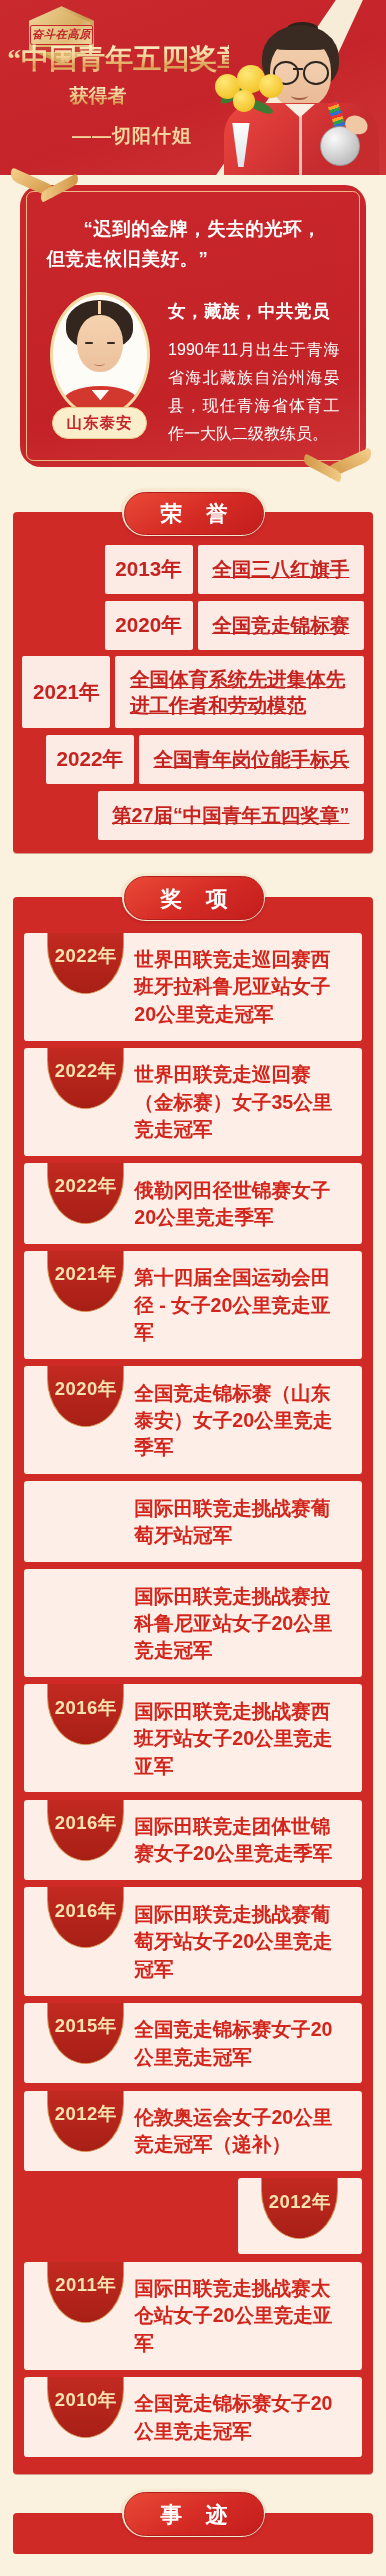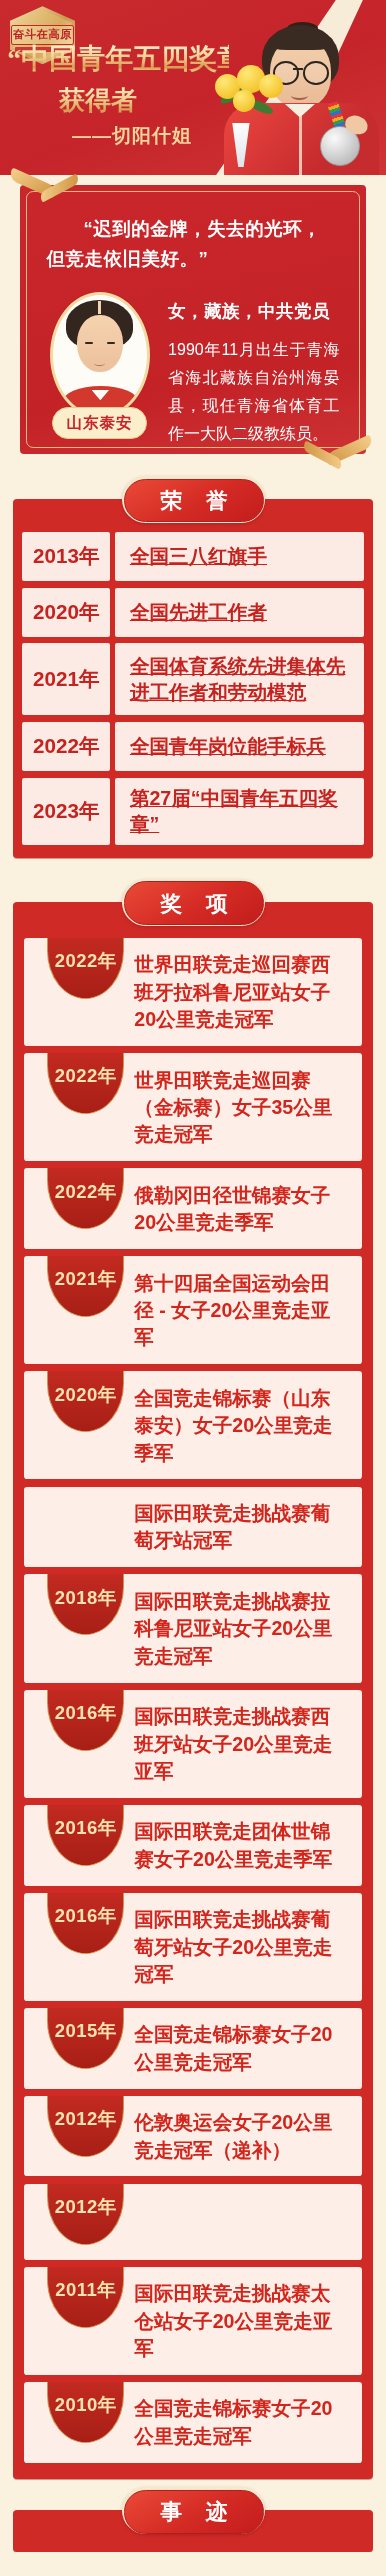--- a/index.html
+++ b/index.html
@@ -16,21 +16,21 @@
     position:relative;height:175px;
     background:linear-gradient(160deg,#c92a2e 0%,#c5252a 55%,#cf3434 100%);
     overflow:hidden;
   }
   .wedge{
     position:absolute;inset:0;
     background:#f6ecd8;
     clip-path:polygon(87% 0,94% 0,73% 100%,56% 100%);
   }
   
-  .hexbadge{position:absolute;left:8px;top:6.2px;width:69px;height:58px;}
+  .hexbadge{position:absolute;left:27px;top:6.2px;width:69px;height:58px;font-style:italic;}
   .hex{
     position:absolute;inset:0;
     clip-path:polygon(50% 0,97% 25%,97% 75%,50% 100%,3% 75%,3% 25%);
     background:linear-gradient(135deg,#f8e5b0,#c99b4e 55%,#eccf92);
   }
   .hex-inner{
     position:absolute;inset:3.6px;
     clip-path:polygon(50% 0,97% 25%,97% 75%,50% 100%,3% 75%,3% 25%);
     background:linear-gradient(125deg,#efd394,#d7ab5f 60%,#f3ddad);
   }
@@ -52,21 +52,21 @@
   }
   .title1{
     position:absolute;left:7.2px;top:44px;width:222px;
     font-family:"Liberation Serif","DejaVu Serif",serif;
     font-weight:bold;font-size:28px;line-height:1.05;white-space:nowrap;
     text-shadow:none;
   }
   .title2{
     position:absolute;left:49px;top:83px;width:98px;text-align:center;
     font-family:"Liberation Serif","DejaVu Serif",serif;
-    font-weight:bold;font-size:26px;
+    font-weight:bold;font-size:19px;
   }
   .title3{
     position:absolute;left:72px;top:123px;
     font-weight:bold;font-size:19px;color:#f2d49c;letter-spacing:1px;
   }
   
   .person{position:absolute;right:3.1px;top:25px;width:173px;height:150px;}
   .p-hair{position:absolute;left:52px;top:0;width:77px;height:66px;background:#3a2b22;border-radius:50% 50% 42% 42%;}
   .p-bun{position:absolute;left:77px;top:-3.1px;width:31px;height:13.4px;background:#2e211a;border-radius:50%;}
   .p-face{position:absolute;left:60px;top:12.4px;width:61px;height:71px;background:linear-gradient(#f4d0ae,#e9ba95);border-radius:48% 48% 44% 44%;}
@@ -83,22 +83,22 @@
   .p-medal{position:absolute;left:110px;top:101px;width:38px;height:38px;border-radius:50%;background:radial-gradient(circle at 35% 30%,#fafafa,#c9c9c9 60%,#a8a8a8);border:1.5px solid #9a9a9a;}
   .p-hand{position:absolute;left:135px;top:91px;width:23px;height:17.5px;background:#f0c8a4;border-radius:50%;transform:rotate(20deg);}
   .flower{position:absolute;border-radius:50%;background:radial-gradient(circle at 35% 30%,#ffe877,#f4c62e 70%,#dca81e);}
   .leaf{position:absolute;width:28px;height:9.3px;background:#3f7a33;border-radius:50%;}
   .p-wrap{position:absolute;left:17.5px;top:98px;width:27px;height:44px;background:linear-gradient(#fdfdfd,#dfe5ea);clip-path:polygon(18% 0,82% 0,60% 100%,40% 100%);}
 
   
   .quote-panel{
     position:relative;margin:10.3px 19.6px 0;
     background:linear-gradient(170deg,#c9272c,#c32227 70%,#cd3234);
-    border-radius:4px;
-    padding:29px 27px 6px;
+    border-radius:21px;
+    padding:29px 27px 19px;
     min-height:209px;
   }
   .quote-frame{position:absolute;inset:6.2px;border:1px solid rgba(243,212,150,.85);border-radius:7.2px;pointer-events:none;}
   .quote-text{
     position:relative;color:#ffffff;font-weight:bold;font-size:18.5px;line-height:1.62;
     text-indent:2em;letter-spacing:0.5px;margin:0;
   }
   .profile{display:flex;margin-top:17.5px;position:relative;}
   .oval-wrap{width:106px;flex:0 0 auto;text-align:center;}
   .oval{
@@ -126,38 +126,39 @@
   .curl{position:absolute;width:77px;height:33px;pointer-events:none;}
   .curl .c1,.curl .c2{position:absolute;background:linear-gradient(120deg,#f4d08c,#cf9140);border-radius:4.1px 15.5px 4.1px 15.5px;}
   .curl .c1{left:0;top:5.2px;width:49px;height:12.4px;transform:rotate(24deg);}
   .curl .c2{left:30px;top:11.3px;width:43px;height:10.3px;transform:rotate(-28deg);border-radius:15.5px 4.1px 15.5px 4.1px;}
   .curl.tl{left:-11.3px;top:-13.4px;}
   .curl.br{right:-7.2px;bottom:-17.5px;transform:scaleX(-1);}
 
   
   .section{position:relative;}
   .sec-badge{
-    position:relative;z-index:3;width:143px;height:47px;margin:8px auto -24px;
+    position:relative;z-index:3;width:143px;height:47px;margin:16px auto -24px;
     background:#f6e8cd;border-radius:25px;
     padding:2.6px;box-sizing:border-box;
     box-shadow:0 1.5px 3.1px rgba(120,20,20,.3);
   }
   .sec-badge-inner{
     width:100%;height:100%;border-radius:21.6px;
     background:linear-gradient(150deg,#ea4a37 0%,#d42a24 55%,#c21d1d 100%);
     display:flex;align-items:center;justify-content:center;
     border:0.5px solid #b31d1d;
   }
   .sec-badge-text{
     color:#fff;font-weight:bold;font-size:21.6px;
     letter-spacing:24px;padding-left:24px;
   }
   .panel{
     margin:0 13px;background:#d02a27;border-radius:4.1px;
     box-shadow:0 1px 0 rgba(150,25,20,.4);
+    align-items:flex-end;
   }
 
   
   .honors-panel{padding:33px 9.3px 13.4px;display:flex;flex-direction:column;gap:6.7px;}
   .h-row{display:flex;gap:5.2px;}
   .h-year{
     flex:0 0 88px;min-height:49px;background:#fcebe5;border-radius:2.1px;
     display:flex;align-items:center;justify-content:center;
     color:#c5231f;font-weight:bold;font-size:20.6px;
   }
@@ -272,32 +273,31 @@
         <span class="sec-badge-text">荣誉</span>
       </div>
     </div>
     <div class="panel honors-panel">
       <div class="h-row">
         <div class="h-year">2013年</div>
         <div class="h-text">全国三八红旗手</div>
       </div>
       <div class="h-row">
         <div class="h-year">2020年</div>
-        <div class="h-text">全国先进工作者</div>
+        <div class="h-text">全国竞走锦标赛</div>
       </div>
       <div class="h-row tall">
         <div class="h-year">2021年</div>
         <div class="h-text">全国体育系统先进集体先进工作者和劳动模范</div>
       </div>
       <div class="h-row">
         <div class="h-year">2022年</div>
         <div class="h-text">全国青年岗位能手标兵</div>
       </div>
       <div class="h-row">
-        <div class="h-year">2023年</div>
         <div class="h-text">第27届“中国青年五四奖章”</div>
       </div>
     </div>
   </div>
 
   <div class="section" style="margin-top:20.6px;">
     <div class="sec-badge">
       <div class="sec-badge-inner">
         <span class="sec-badge-text">奖项</span>
       </div>
@@ -330,23 +330,20 @@
       <div class="a-row">
         <div class="a-shield">
             <span class="a-year">2020年</span>
           </div>
         <div class="a-text">全国竞走锦标赛（山东泰安）女子20公里竞走季军</div>
       </div>
       <div class="a-row">
         <div class="a-text">国际田联竞走挑战赛葡萄牙站冠军</div>
       </div>
       <div class="a-row">
-        <div class="a-shield">
-            <span class="a-year">2018年</span>
-          </div>
         <div class="a-text">国际田联竞走挑战赛拉科鲁尼亚站女子20公里竞走冠军</div>
       </div>
       <div class="a-row">
         <div class="a-shield">
             <span class="a-year">2016年</span>
           </div>
         <div class="a-text">国际田联竞走挑战赛西班牙站女子20公里竞走亚军</div>
       </div>
       <div class="a-row">
         <div class="a-shield">

